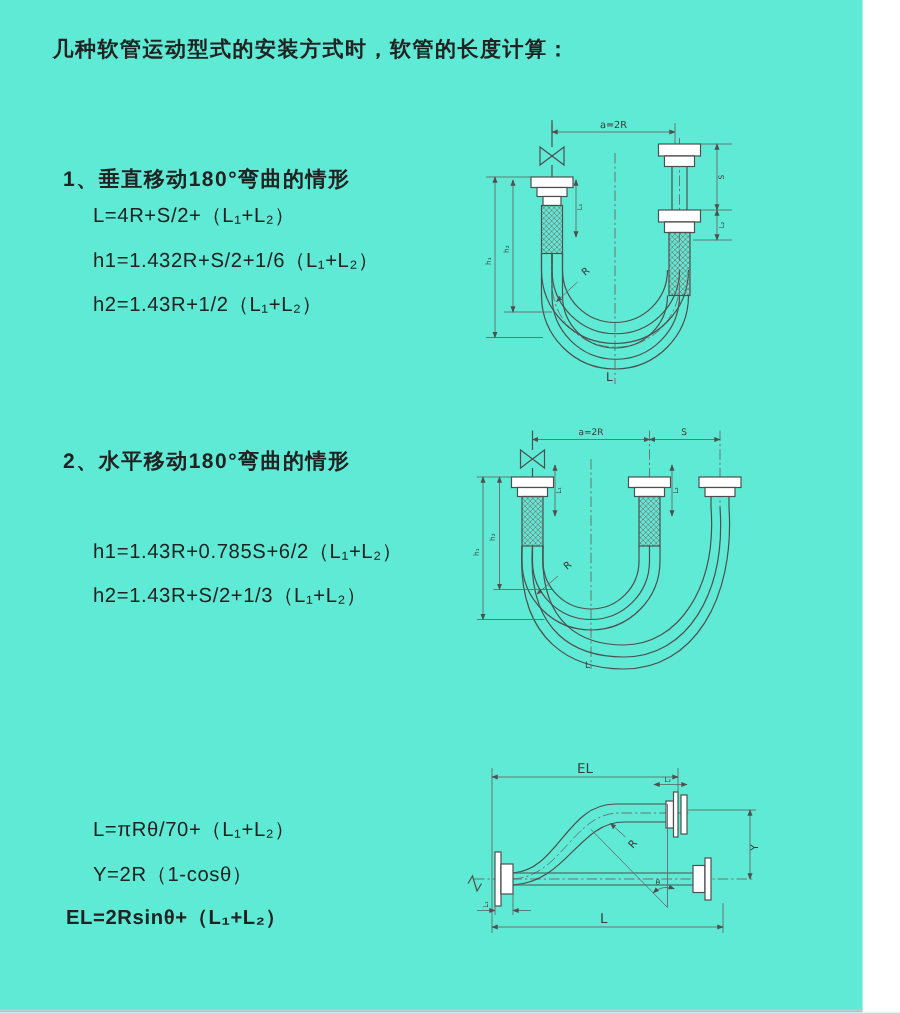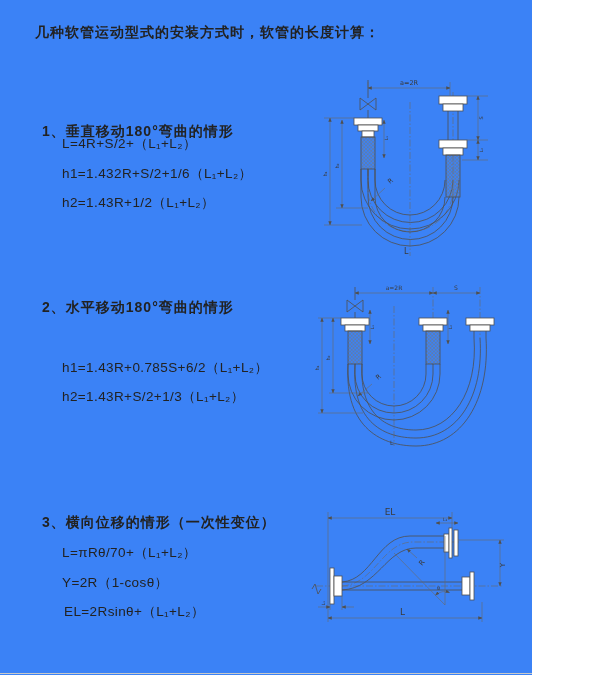--- a/index.html
+++ b/index.html
@@ -1,49 +1,48 @@
 <!DOCTYPE html>
 <html><head>
 <meta charset="utf-8">
 <style>
   html,body{margin:0;padding:0;background:#fff;}
-  .page{position:relative;width:532px;height:675px;background:#3b82f6;overflow:hidden;
+  .page{position:relative;width:575px;height:675px;background:#5eead4;overflow:hidden;
         font-family:"Liberation Sans","DejaVu Sans",sans-serif;color:#2b2b2b;}
   .bottom-rule{position:absolute;left:0;right:0;bottom:1px;border-top:1px solid #c9c9c9;}
   .title{position:absolute;left:35px;top:24px;font-size:14px;font-weight:600;letter-spacing:1px;color:#222;}
   .sec-heading{position:absolute;font-size:14px;font-weight:600;letter-spacing:1px;color:#222;}
   .formula{position:absolute;font-size:13.5px;letter-spacing:0.4px;color:#222;}
   .d{position:absolute;}
   svg text{fill:#3a3a3a;font-family:"DejaVu Sans",sans-serif;}
   .ln{stroke:#4f4f4f;stroke-width:0.8;fill:none;}
   .thin{stroke:#6a6a6a;stroke-width:0.6;fill:none;}
   .cl{stroke:#6a6a6a;stroke-width:0.6;fill:none;stroke-dasharray:7 2 1.5 2;}
   .braid{fill:url(#braidpat);stroke:#4f4f4f;stroke-width:0.8;}
   .fit{fill:#ffffff;stroke:#4f4f4f;stroke-width:0.8;}
 </style>
 </head>
 <body>
 
 <div class="page">
 
   <div class="title">几种软管运动型式的安装方式时，软管的长度计算：</div>
 
-  <div class="sec-heading" style="left:42px;top:123px;">1、垂直移动180°弯曲的情形</div>
+  <div class="sec-heading" style="left:42px;top:111px;">1、垂直移动180°弯曲的情形</div>
   <div class="formula" style="left:62px;top:135px;">L=4R+S/2+（L₁+L₂）</div>
   <div class="formula" style="left:62px;top:165px;">h1=1.432R+S/2+1/6（L₁+L₂）</div>
   <div class="formula" style="left:62px;top:194px;">h2=1.43R+1/2（L₁+L₂）</div>
 
   <div class="sec-heading" style="left:42px;top:299px;">2、水平移动180°弯曲的情形</div>
   <div class="formula" style="left:62px;top:359px;">h1=1.43R+0.785S+6/2（L₁+L₂）</div>
   <div class="formula" style="left:62px;top:388px;">h2=1.43R+S/2+1/3（L₁+L₂）</div>
 
-  <div class="sec-heading" style="left:42px;top:514px;">3、横向位移的情形（一次性变位）</div>
   <div class="formula" style="left:62px;top:544px;">L=πRθ/70+（L₁+L₂）</div>
   <div class="formula" style="left:62px;top:574px;">Y=2R（1-cosθ）</div>
-  <div class="formula" style="left:64px;top:603px;">EL=2Rsinθ+（L₁+L₂）</div>
+  <div class="formula" style="left:44px;top:603px;font-weight:bold;">EL=2Rsinθ+（L₁+L₂）</div>
 
   <svg class="d" style="left:310px;top:72px;" width="290" height="192" viewBox="0 0 290 192">
     <defs>
       <pattern id="braidpat" width="3.5" height="3.5" patternUnits="userSpaceOnUse">
         <path d="M0,3.5 L3.5,0 M0,0 L3.5,3.5" stroke="#777" stroke-width="0.5"></path>
       </pattern>
       <marker id="ma" viewBox="0 0 10 10" refX="9" refY="5" markerWidth="7" markerHeight="7" orient="auto-start-reverse">
         <path d="M0,1 L10,5 L0,9 z" fill="#4f4f4f"></path>
       </marker>
     </defs>

